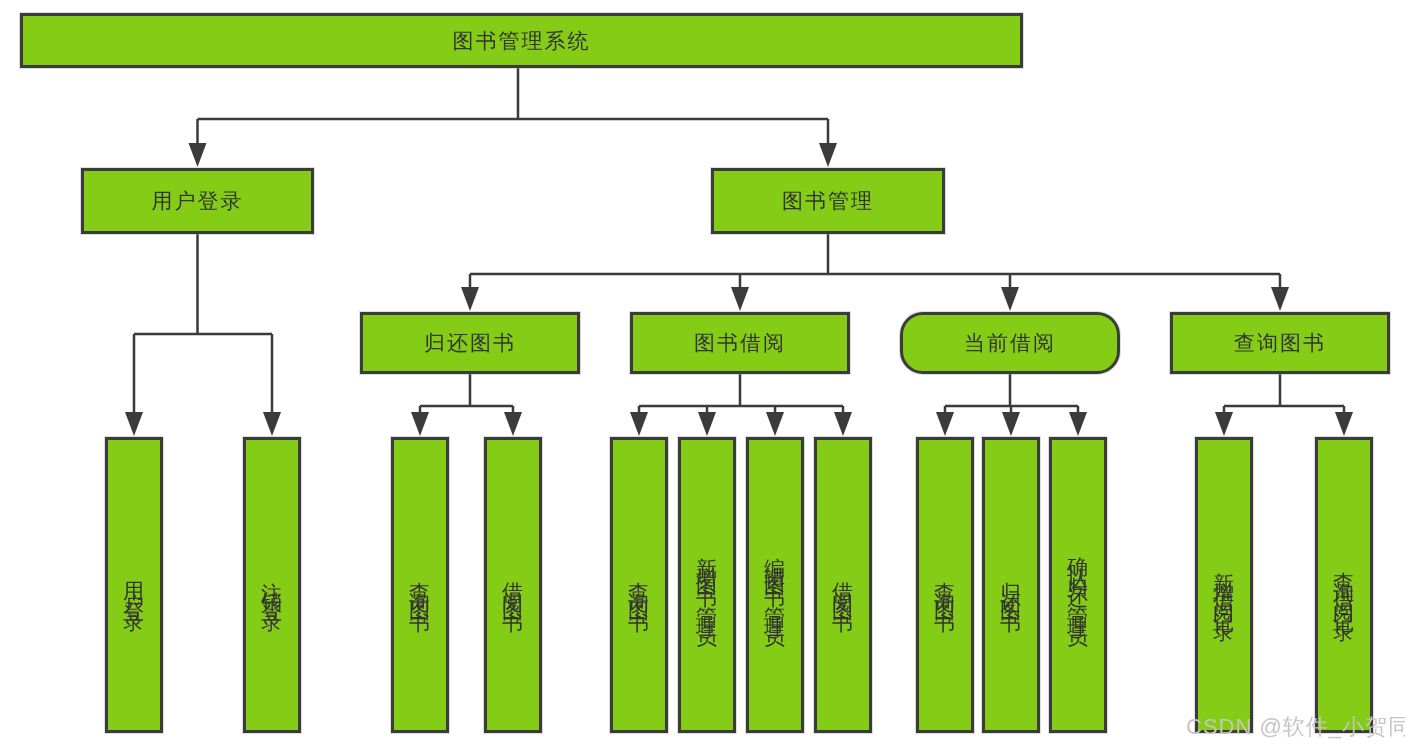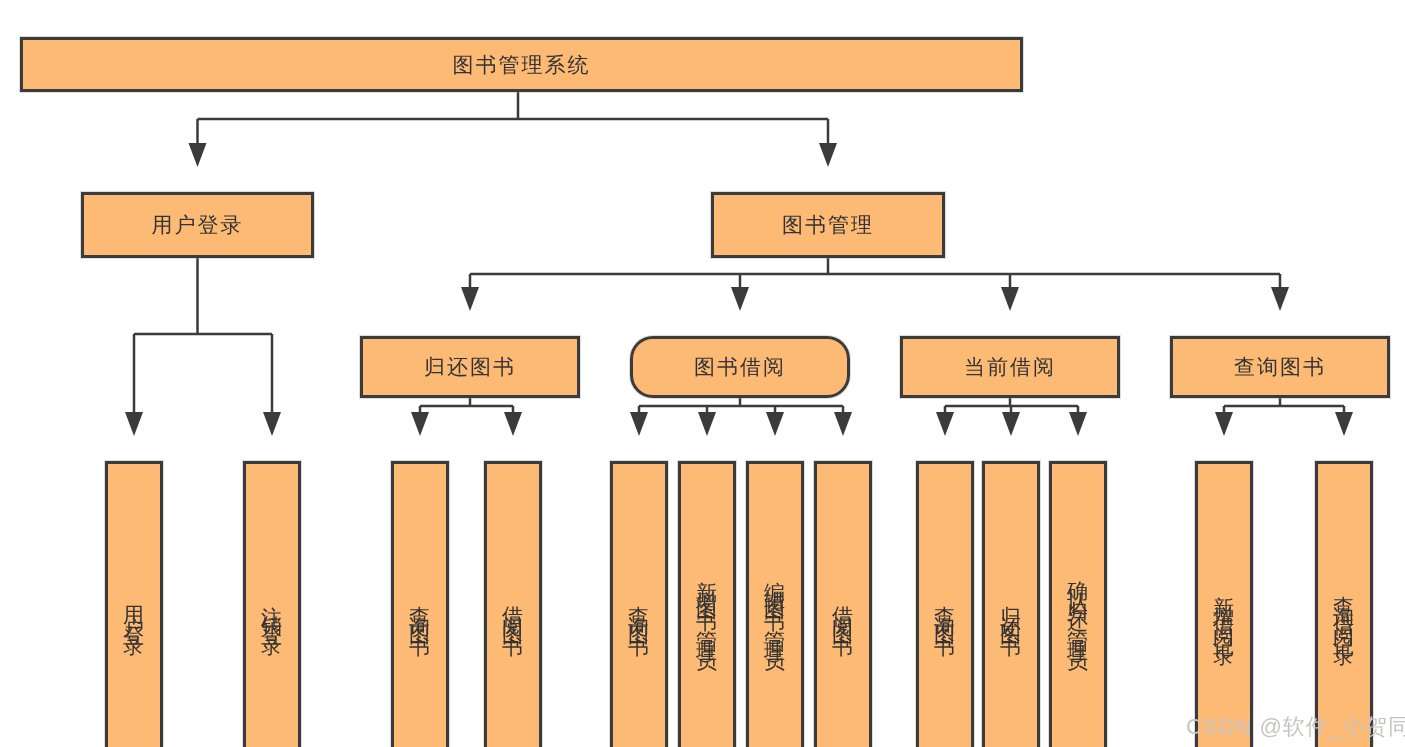--- a/index.html
+++ b/index.html
@@ -16,29 +16,28 @@
 
   .connector-layer {
     position: absolute;
     left: 0; top: 0;
     width: 1405px; height: 747px;
     pointer-events: none;
   }
 
   .node {
     position: absolute;
-    background: #fdba74;
+    background: #84cc16;
     border: 3px solid #3b3b3b;
     box-shadow: 0 0 0 1px rgba(160,160,160,0.35);
     display: flex;
     align-items: center;
     justify-content: center;
     color: #333333;
     z-index: 2;
-    margin-top: 24px;
   }
 
   .h-node { font-size: 21px; letter-spacing: 2px; white-space: nowrap; }
 
   .v-node .v-text {
     writing-mode: vertical-rl;
     text-orientation: mixed;
     font-size: 21px;
     letter-spacing: 10px;
     line-height: 1;
@@ -94,22 +93,22 @@
       <polygon points="1335,412 1353,412 1344,436"></polygon>
     </g>
   </svg>
 
   <div class="node h-node" style="left:20px; top:13px; width:1003px; height:55px;">图书管理系统</div>
 
   <div class="node h-node" style="left:81px; top:168px; width:233px; height:66px;">用户登录</div>
   <div class="node h-node" style="left:711px; top:168px; width:234px; height:66px;">图书管理</div>
 
   <div class="node h-node" style="left:360px; top:312px; width:220px; height:62px;">归还图书</div>
-  <div class="node h-node" style="left:630px; top:312px; width:220px; height:62px;border-radius:23px;">图书借阅</div>
-  <div class="node h-node" style="left:900px; top:312px; width:220px; height:62px;">当前借阅</div>
+  <div class="node h-node" style="left:630px; top:312px; width:220px; height:62px;">图书借阅</div>
+  <div class="node h-node" style="left:900px; top:312px; width:220px; height:62px;border-radius:23px;">当前借阅</div>
   <div class="node h-node" style="left:1170px; top:312px; width:220px; height:62px;">查询图书</div>
 
   <div class="node v-node" style="left:105px; top:437px; width:58px; height:296px;">
     <span class="v-text">用户登录</span>
   </div>
   <div class="node v-node" style="left:243px; top:437px; width:58px; height:296px;">
     <span class="v-text">注销登录</span>
   </div>
 
   <div class="node v-node" style="left:391px; top:437px; width:58px; height:296px;">

